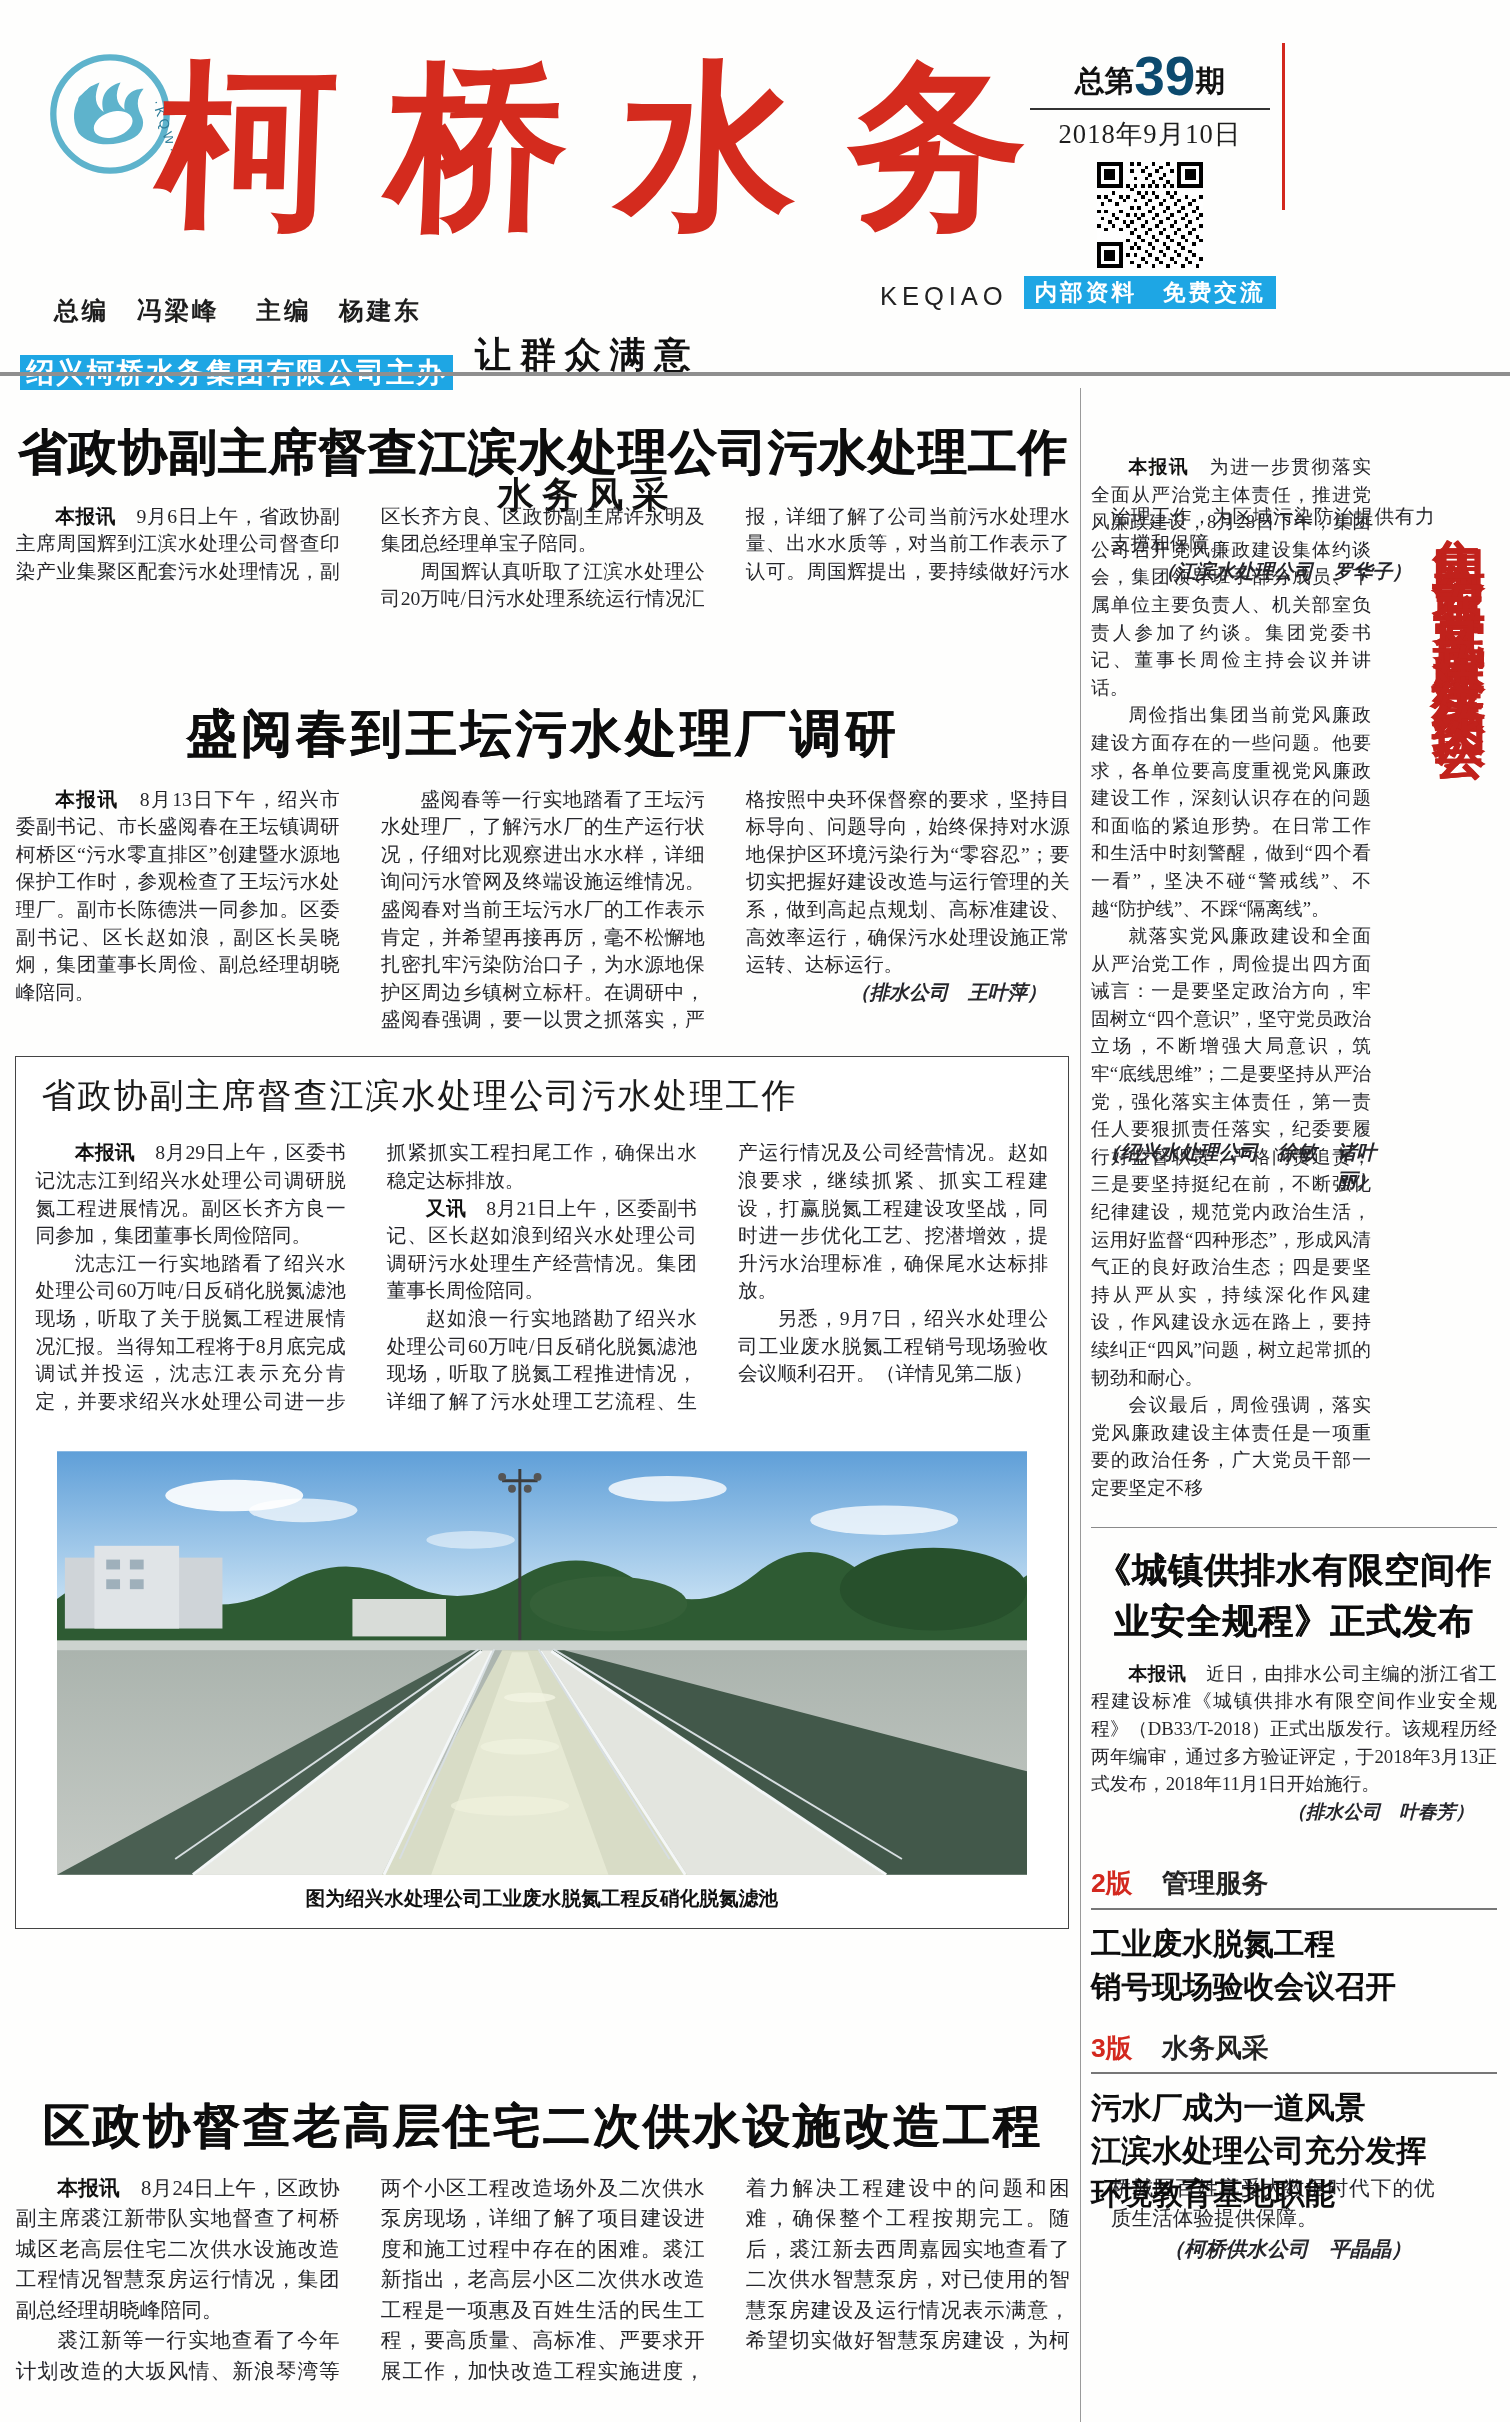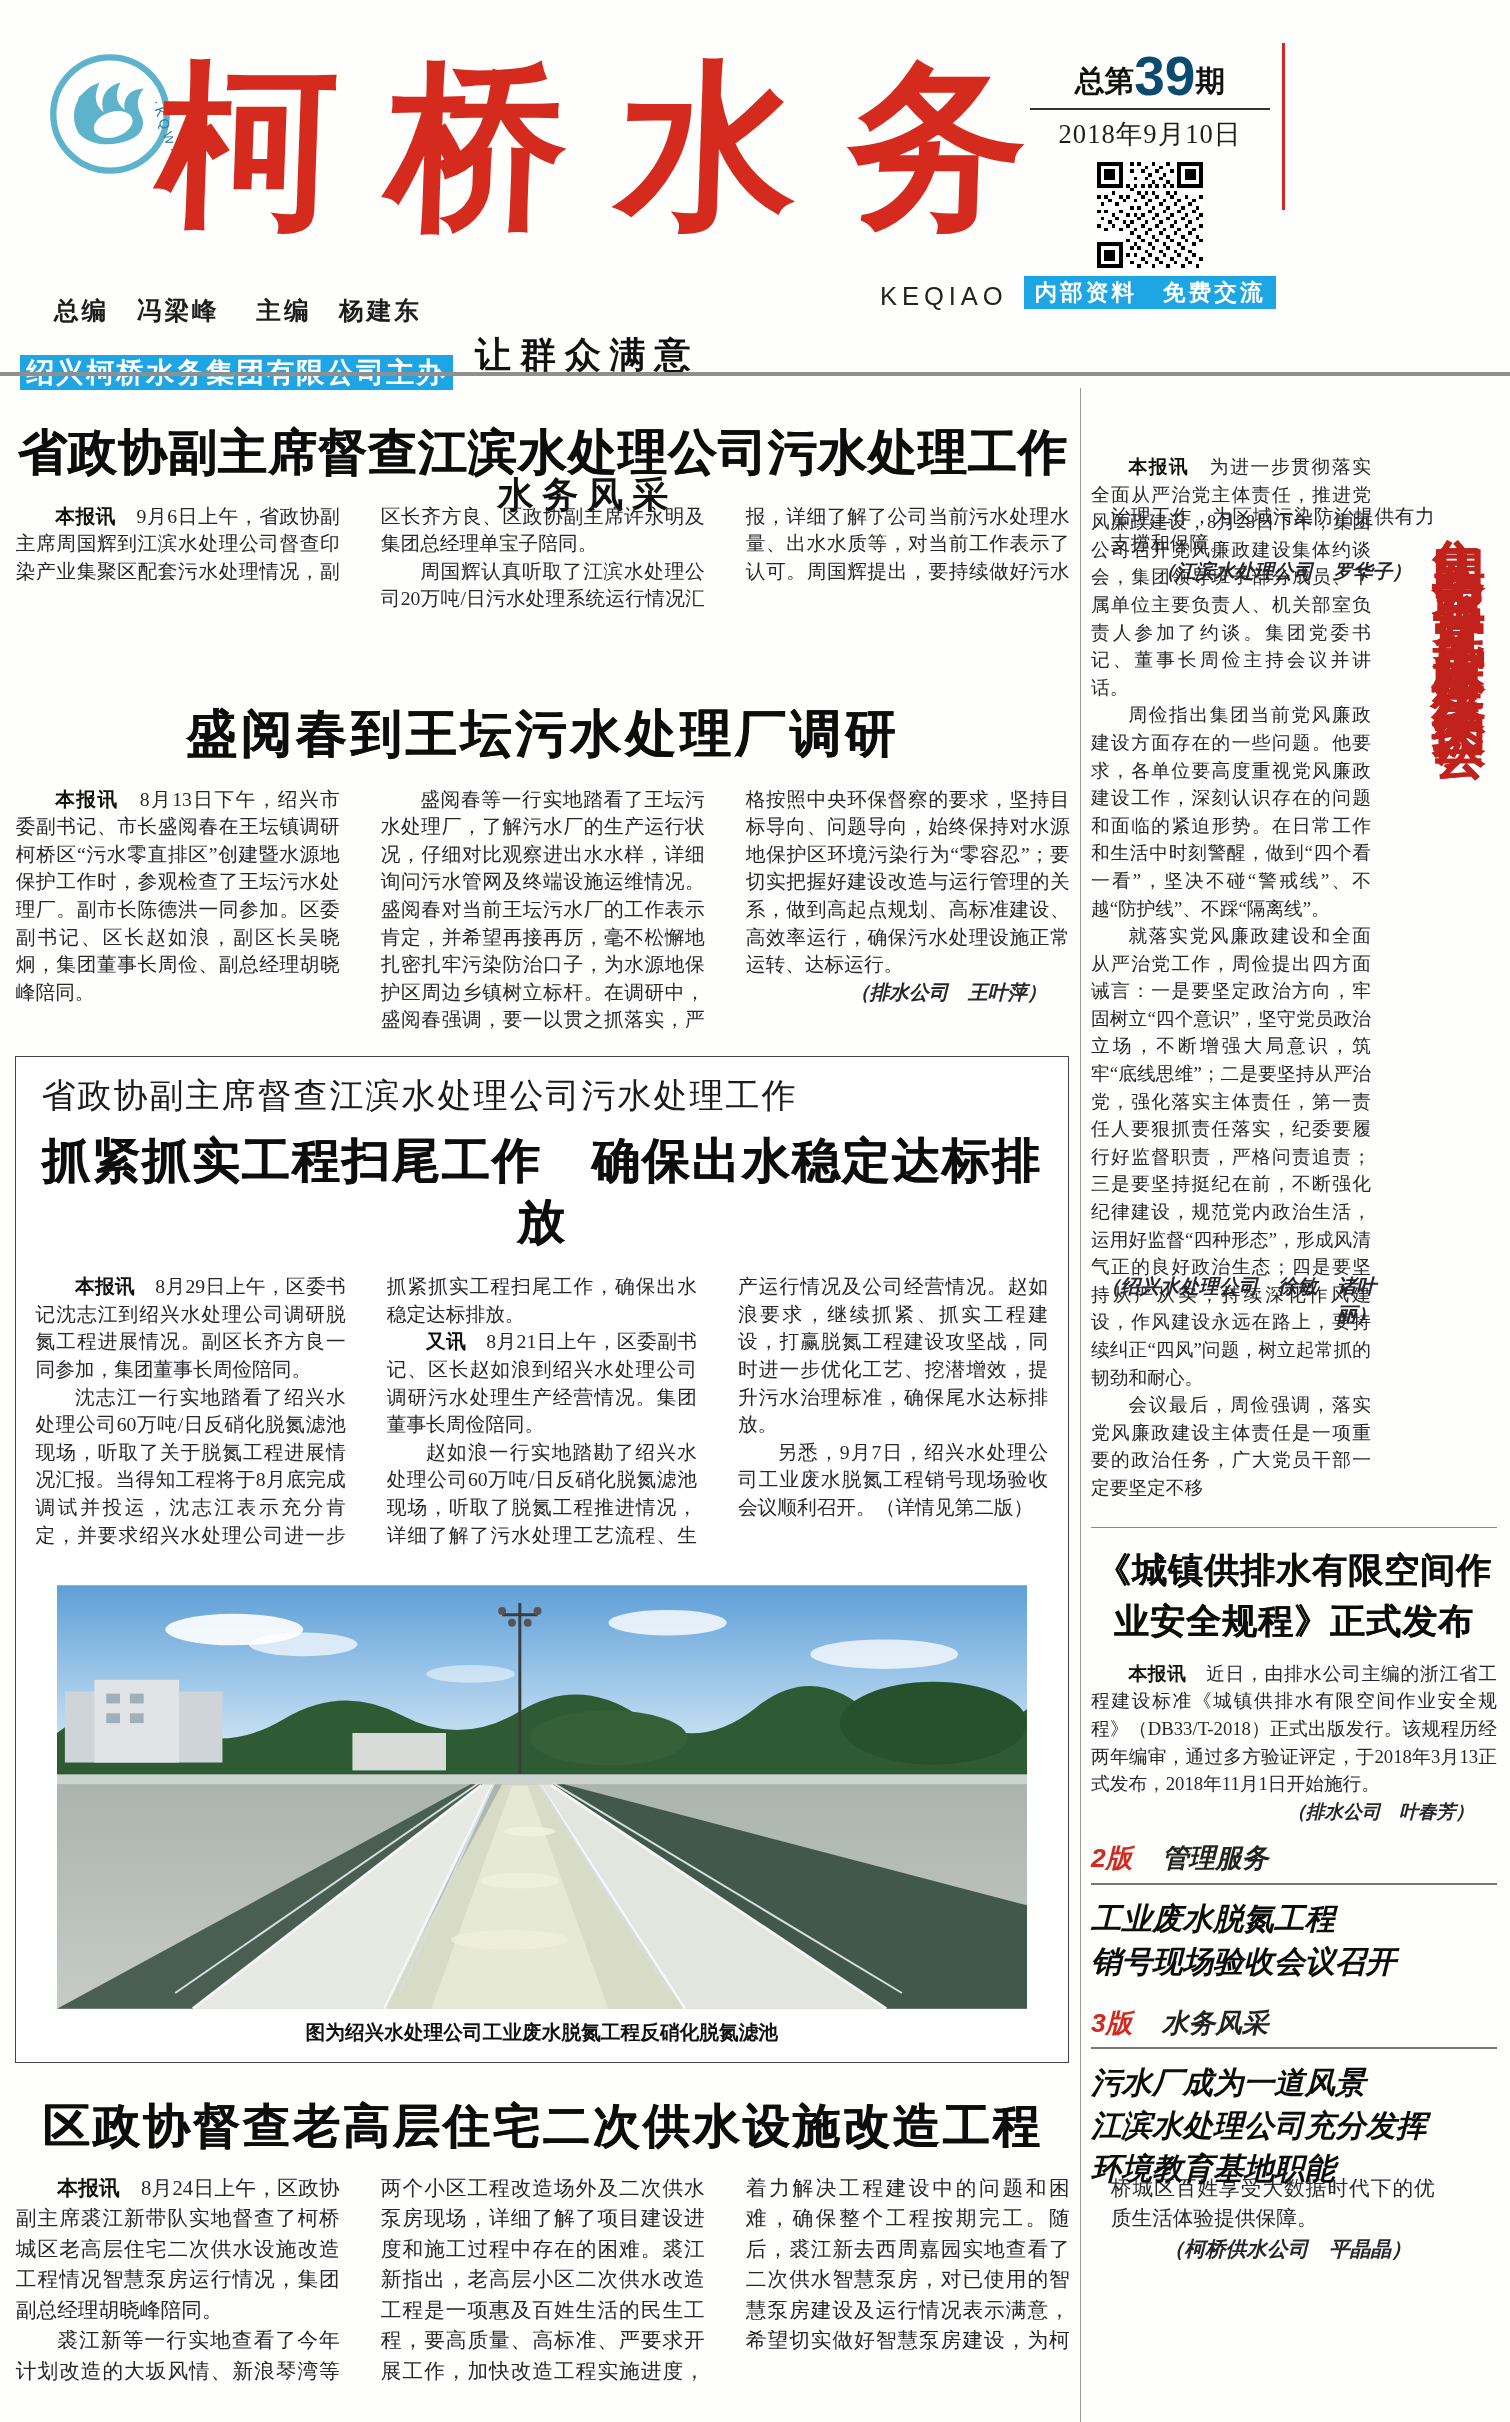--- a/index.html
+++ b/index.html
@@ -87,21 +87,21 @@
     font-size:53px;letter-spacing:11.8px;color:#c1221c;
     text-shadow:0.7px 0 0 currentColor;
   }
   .side-cont{margin-top:0;}
   .side-cont .flush{text-indent:0;}
   .side-divider{border:none;border-top:1px solid #8a8a8a;margin:25.6px 0 0 0;}
   .hl-side{font-size:35px;line-height:51px;letter-spacing:1px;margin-top:15.8px;}
   .side-a2-body{margin-top:13.8px;}
   .side-a2-body .para{font-size:18.7px;line-height:27.6px;}
 
-  .idx{margin-top:17px;font-style:italic;}
+  .idx{margin-top:42px;}
   .idx-sec + .idx-sec{margin-top:23.6px;}
   .idx-head{font-family:"Liberation Sans",sans-serif;font-weight:bold;font-size:26.6px;line-height:33px;color:#222;}
   .idx-page{color:#d3281e;margin-right:29.6px;}
   .idx-rule{border:none;border-top:2px solid #777;margin:7.9px 0 11.8px 0;}
   .idx-line{margin:0;text-indent:0;font-family:"Liberation Sans",sans-serif;font-weight:bold;
             font-size:30.5px;line-height:43px;color:#0d0d0d;text-align:left;}
 </style>
 </head>
 <body>
 
@@ -178,21 +178,20 @@
   <h1 class="hl hl-a2">盛阅春到王坛污水处理厂调研</h1>
   <div class="body cols3">
       <p class="para"><b>本报讯</b>　8月13日下午，绍兴市委副书记、市长盛阅春在王坛镇调研柯桥区“污水零直排区”创建暨水源地保护工作时，参观检查了王坛污水处理厂。副市长陈德洪一同参加。区委副书记、区长赵如浪，副区长吴晓炯，集团董事长周俭、副总经理胡晓峰陪同。</p>
       <p class="para">盛阅春等一行实地踏看了王坛污水处理厂，了解污水厂的生产运行状况，仔细对比观察进出水水样，详细询问污水管网及终端设施运维情况。盛阅春对当前王坛污水厂的工作表示肯定，并希望再接再厉，毫不松懈地扎密扎牢污染防治口子，为水源地保护区周边乡镇树立标杆。在调研中，盛阅春强调，要一以贯之抓落实，严格按照中央环保督察的要求，坚持目标导向、问题导向，始终保持对水源地保护区环境污染行为“零容忍”；要切实把握好建设改造与运行管理的关系，做到高起点规划、高标准建设、高效率运行，确保污水处理设施正常运转、达标运行。</p>
       <p class="para sig">（排水公司　王叶萍）</p>
     </div>
 </section>
 
 <section class="boxed">
   <div class="kicker">省政协副主席督查江滨水处理公司污水处理工作</div>
-  <h1 class="hl hl-box">抓紧抓实工程扫尾工作　确保出水稳定达标排放</h1>
   <div class="body cols3">
       <p class="para"><b>本报讯</b>　8月29日上午，区委书记沈志江到绍兴水处理公司调研脱氮工程进展情况。副区长齐方良一同参加，集团董事长周俭陪同。</p>
       <p class="para">沈志江一行实地踏看了绍兴水处理公司60万吨/日反硝化脱氮滤池现场，听取了关于脱氮工程进展情况汇报。当得知工程将于8月底完成调试并投运，沈志江表示充分肯定，并要求绍兴水处理公司进一步抓紧抓实工程扫尾工作，确保出水稳定达标排放。</p>
       <p class="para"><b>又讯</b>　8月21日上午，区委副书记、区长赵如浪到绍兴水处理公司调研污水处理生产经营情况。集团董事长周俭陪同。</p>
       <p class="para">赵如浪一行实地踏勘了绍兴水处理公司60万吨/日反硝化脱氮滤池现场，听取了脱氮工程推进情况，详细了解了污水处理工艺流程、生产运行情况及公司经营情况。赵如浪要求，继续抓紧、抓实工程建设，打赢脱氮工程建设攻坚战，同时进一步优化工艺、挖潜增效，提升污水治理标准，确保尾水达标排放。</p>
       <p class="para">另悉，9月7日，绍兴水处理公司工业废水脱氮工程销号现场验收会议顺利召开。（详情见第二版）</p>
       <p class="para sig">（绍兴水处理公司　徐敏　诸叶丽）</p>
     </div>
 
   <div class="photo-wrap">

